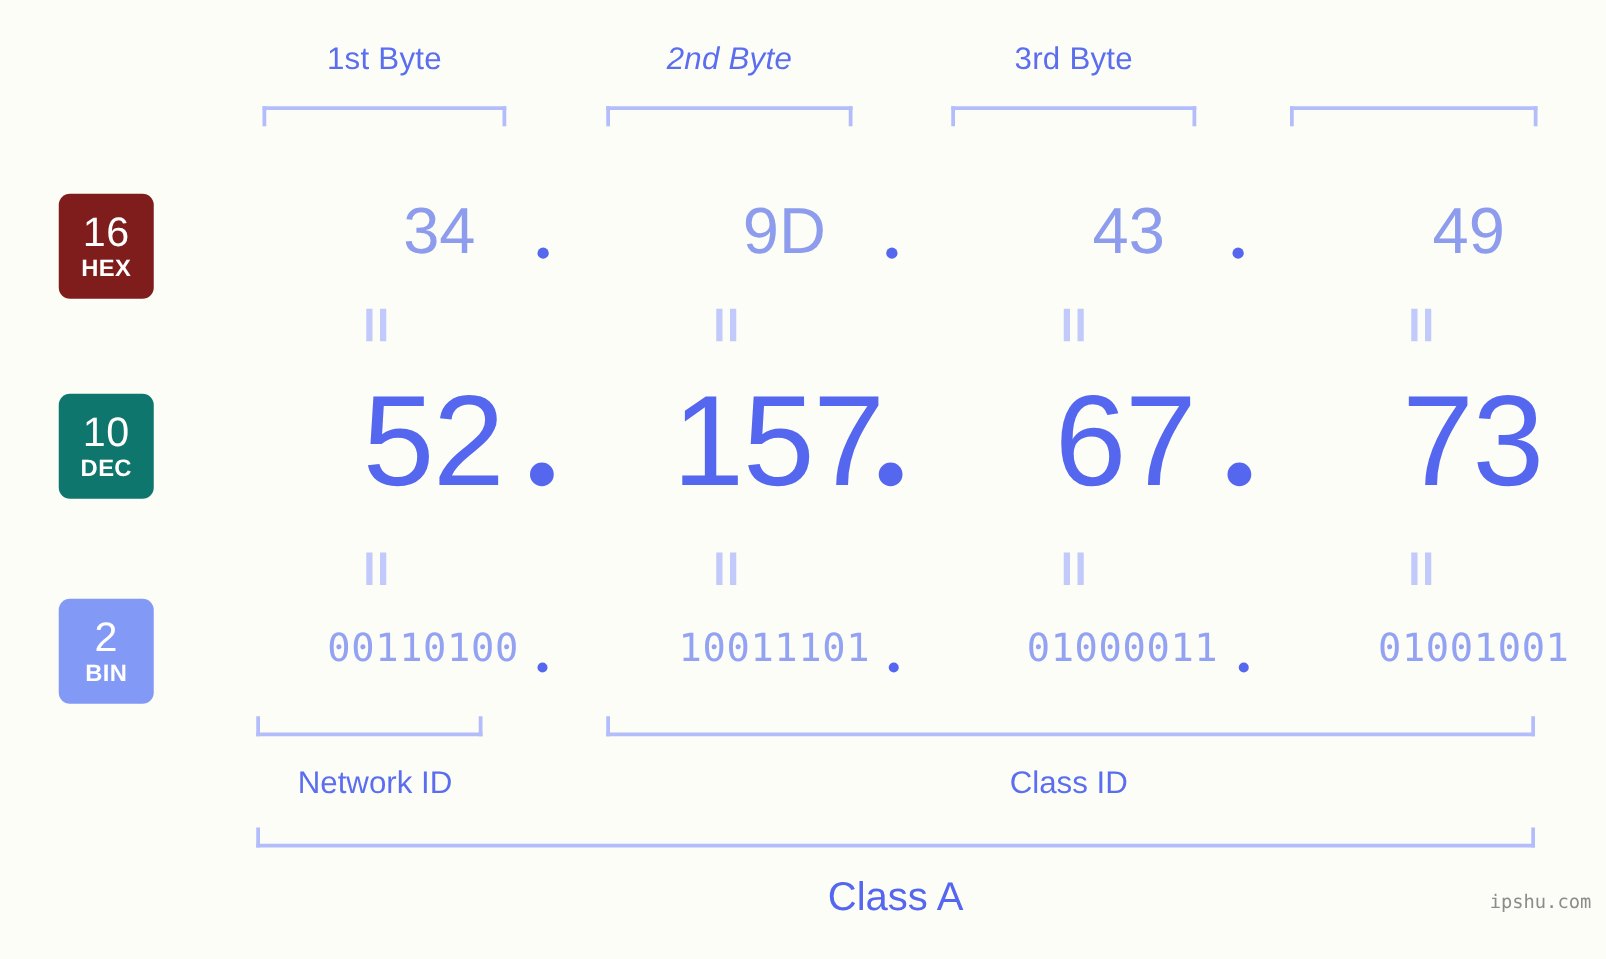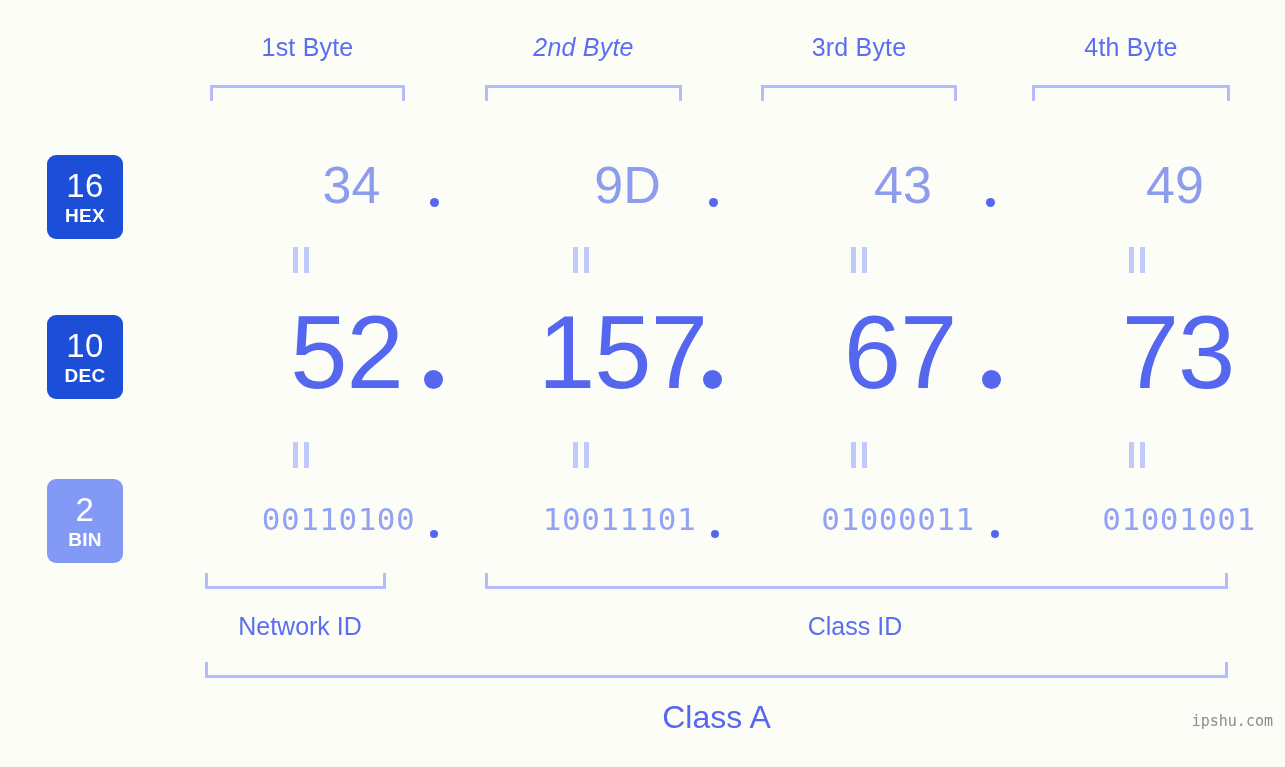--- a/index.html
+++ b/index.html
@@ -159,32 +159,31 @@
   }
 </style>
 </head>
 <body>
 
 <div class="stage">
 
   <div class="byte-label" style="left:210px;width:195px;">1st Byte</div>
   <div class="byte-label" style="left:485px;width:197px;font-style:italic;">2nd Byte</div>
   <div class="byte-label" style="left:761px;width:196px;">3rd Byte</div>
-  <div class="byte-label" style="left:1032px;width:198px;">4th Byte</div>
 
   <div class="bracket-down" style="left:210px;top:85px;width:195px;"></div>
   <div class="bracket-down" style="left:485px;top:85px;width:197px;"></div>
   <div class="bracket-down" style="left:761px;top:85px;width:196px;"></div>
   <div class="bracket-down" style="left:1032px;top:85px;width:198px;"></div>
 
-  <div class="badge" style="top:155px;background:#1d4ed8;">
+  <div class="badge" style="top:155px;background:#7f1d1d;">
     <span class="num">16</span>
     <span class="nm">HEX</span>
   </div>
-  <div class="badge" style="top:315px;background:#1d4ed8;">
+  <div class="badge" style="top:315px;background:#0f766e;">
     <span class="num">10</span>
     <span class="nm">DEC</span>
   </div>
   <div class="badge" style="top:479px;background:#8399f6;">
     <span class="num">2</span>
     <span class="nm">BIN</span>
   </div>
 
   <div class="val hex-val" style="left:210px;width:195px;">34</div>
   <div class="dot dot-hex" style="left:430px;"></div>

